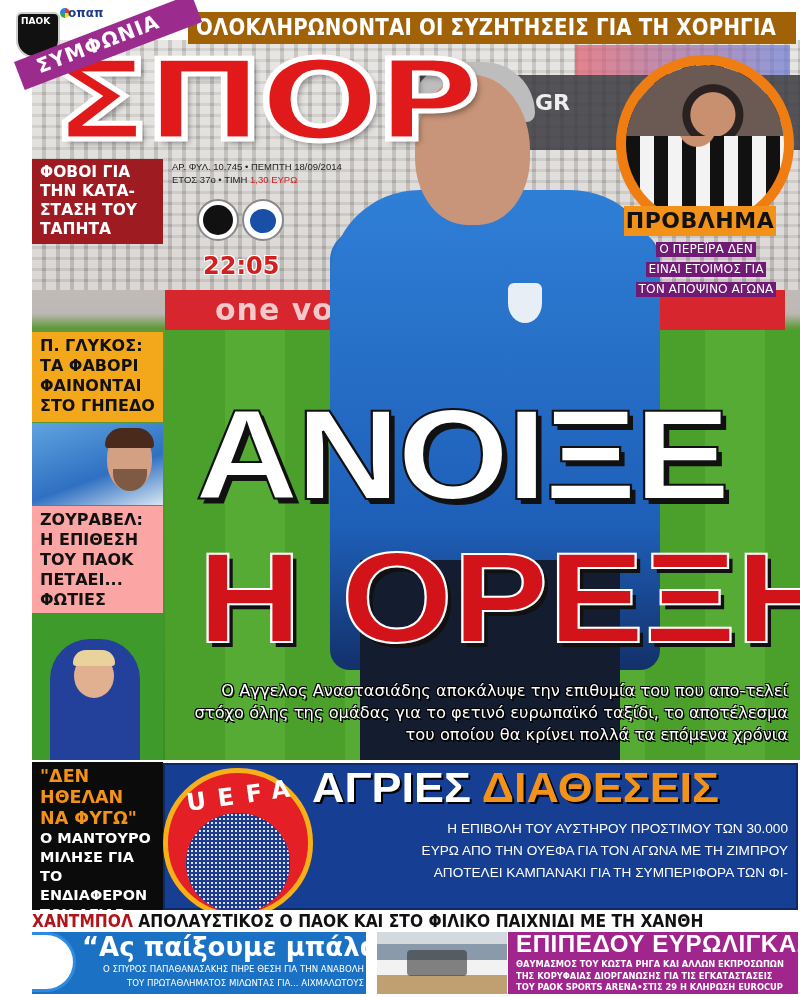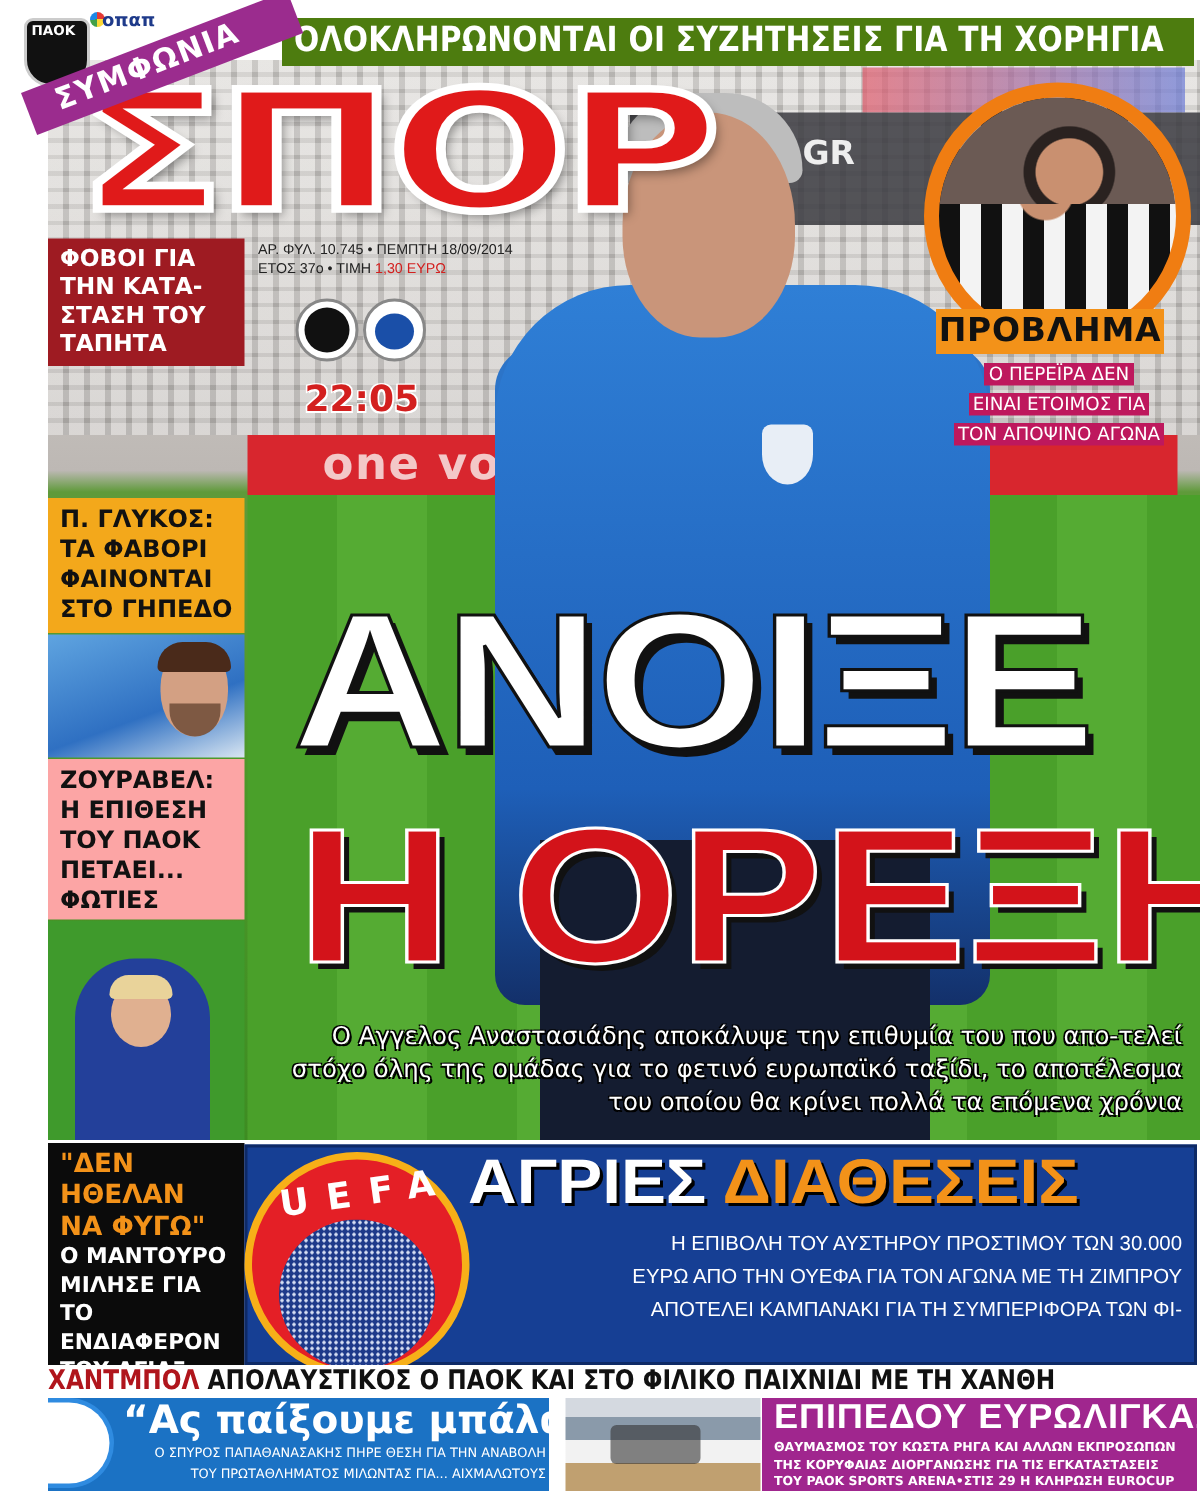--- a/index.html
+++ b/index.html
@@ -25,21 +25,21 @@
   
   .coach-body { position: absolute; left: 330px; top: 190px; width: 330px; height: 480px; background: linear-gradient(180deg,#2f7fd6 0%, #1e5fb8 70%, #13306a 100%); border-radius: 90px 90px 20px 20px; }
   .coach-arm-l { position: absolute; left: 330px; top: 230px; width: 70px; height: 330px; background: #2c74c8; border-radius: 30px; }
   .coach-arm-r { position: absolute; left: 590px; top: 230px; width: 70px; height: 330px; background: #2c74c8; border-radius: 30px; }
   .coach-shorts { position: absolute; left: 360px; top: 560px; width: 260px; height: 200px; background: #141c30; }
   .coach-head { position: absolute; left: 415px; top: 75px; width: 115px; height: 150px; background: #c9957a; border-radius: 50% 50% 45% 45%; }
   .coach-hair { position: absolute; left: 410px; top: 62px; width: 125px; height: 60px; background: #bdbdbd; border-radius: 60px 60px 10px 10px; }
   .crest-shirt { position: absolute; left: 508px; top: 283px; width: 34px; height: 40px; background: #e8eef6; border-radius: 6px 6px 50% 50%; }
 
   
-  .top-banner { position: absolute; left: 188px; top: 12px; width: 608px; height: 32px; background: #4d7c0f; }
+  .top-banner { position: absolute; left: 188px; top: 12px; width: 608px; height: 32px; background: #a16207; }
   .top-banner span { position: absolute; left: 8px; top: 2px; color: #fff; font-weight: bold; font-size: 23px; letter-spacing: 0.2px; white-space: nowrap; font-family: "DejaVu Sans", sans-serif; transform: scaleX(0.86); transform-origin: left; }
   .paok-logo { position: absolute; left: 16px; top: 12px; width: 44px; height: 46px; background: #111; border: 2px solid #ccc; border-radius: 6px 6px 18px 18px; }
   .paok-logo span { position: absolute; left: 3px; top: 2px; color: #fff; font-size: 9px; font-weight: bold; }
   .opap-logo { position: absolute; left: 68px; top: 6px; color: #1e3a8a; font-size: 12px; font-weight: bold; }
   .opap-dots { position: absolute; left: 60px; top: 8px; width: 10px; height: 10px; border-radius: 50%; background: conic-gradient(#e53935 0 25%, #fdd835 25% 50%, #43a047 50% 75%, #1e88e5 75%); }
   .symfonia-ribbon { position: absolute; left: 14px; top: 22px; width: 190px; height: 30px; background: #9b2c8e; transform: rotate(-21deg); transform-origin: left top; top: 62px; }
   .symfonia-ribbon span { position: absolute; left: 20px; top: 1px; color: #fff; font-weight: bold; font-size: 20px; letter-spacing: 1px; }
   .logo-sport { position: absolute; left: 52px; top: 56px; height: 90px; font-size: 110px; line-height: 90px; font-weight: 900; color: #e01a1a;
     -webkit-text-stroke: 5px #fff; text-shadow: 0 0 0 #fff, 3px 4px 6px rgba(0,0,0,.4); letter-spacing: -4px; font-family: "DejaVu Sans", sans-serif; transform: scaleX(1.3); transform-origin: left; }
 
@@ -52,21 +52,21 @@
   .badge-dinamo { left: 242px; top: 199px; background: #fff; }
   .badge-dinamo::after { content: ""; position: absolute; left: 6px; top: 8px; width: 26px; height: 24px; border-radius: 50%; background: #1a4fa8; }
   .kickoff { position: absolute; left: 203px; top: 252px; color: #d3201f; font-weight: bold; font-size: 24px; text-shadow: 1px 1px 0 #fff, -1px -1px 0 #fff, 1px -1px 0 #fff, -1px 1px 0 #fff; font-family: "DejaVu Sans", sans-serif; }
 
   
   .player-circle { position: absolute; left: 616px; top: 55px; width: 178px; height: 178px; border-radius: 50%; border: 10px solid #f07d12; background: radial-gradient(circle at 45% 40%, #c99070 0 14%, transparent 15%), repeating-linear-gradient(90deg,#111 0 14px,#f3f3f3 14px 28px); overflow: hidden; }
   .player-circle::before { content:""; position:absolute; left:0; top:0; width:100%; height:45%; background: radial-gradient(circle at 55% 70%, #c99070 0 22%, #2a2220 23% 30%, #6b5a54 31%); }
   .problem-label { position: absolute; left: 624px; top: 206px; width: 152px; height: 30px; background: #f39219; text-align: center; }
   .problem-label span { color: #111; font-weight: 900; font-size: 22px; line-height: 30px; font-family: "DejaVu Sans", sans-serif; letter-spacing: 0.5px; }
   .problem-text { position: absolute; left: 618px; top: 238px; width: 176px; text-align: center; }
-  .problem-text span { display: inline-block; background: #be185d; color: #fff; font-size: 12.2px; line-height: 15px; padding: 0 3px; margin-bottom: 1px; font-family: "DejaVu Sans", sans-serif; }
+  .problem-text span { display: inline-block; background: #701a75; color: #fff; font-size: 12.2px; line-height: 15px; padding: 0 3px; margin-bottom: 1px; font-family: "DejaVu Sans", sans-serif; }
 
   
   .sb-box { position: absolute; left: 32px; width: 131px; padding: 4px 8px; font-weight: 900; font-family: "DejaVu Sans", sans-serif; }
   .sb-red { top: 159px; height: 85px; background: #9e1b22; color: #fff; font-size: 15.5px; line-height: 19px; }
   .sb-img1 { position: absolute; left: 32px; top: 245px; width: 131px; height: 86px; background: linear-gradient(180deg,#333 0 35%, #1b8c2e 35%, #2aa33c 100%); }
   .sb-img1 .pfc { position: absolute; left: 10px; top: 4px; color: #ddd; font-size: 11px; letter-spacing: 10px; font-weight: bold; }
   .sb-yellow { top: 332px; height: 90px; background: #f3a81b; color: #111; font-size: 16px; line-height: 20px; }
   .sb-img2 { position: absolute; left: 32px; top: 423px; width: 131px; height: 82px; background: linear-gradient(160deg,#5fa4e0,#2f70c2 60%, #d9e6f2); }
   .sb-img2 .face { position: absolute; left: 75px; top: 8px; width: 45px; height: 60px; background: #d3a083; border-radius: 45% 45% 50% 50%; }
   .sb-img2 .face::before { content:""; position:absolute; left:-2px; top:-3px; width:49px; height:20px; background:#4a2a1a; border-radius: 30px 30px 6px 6px; }

